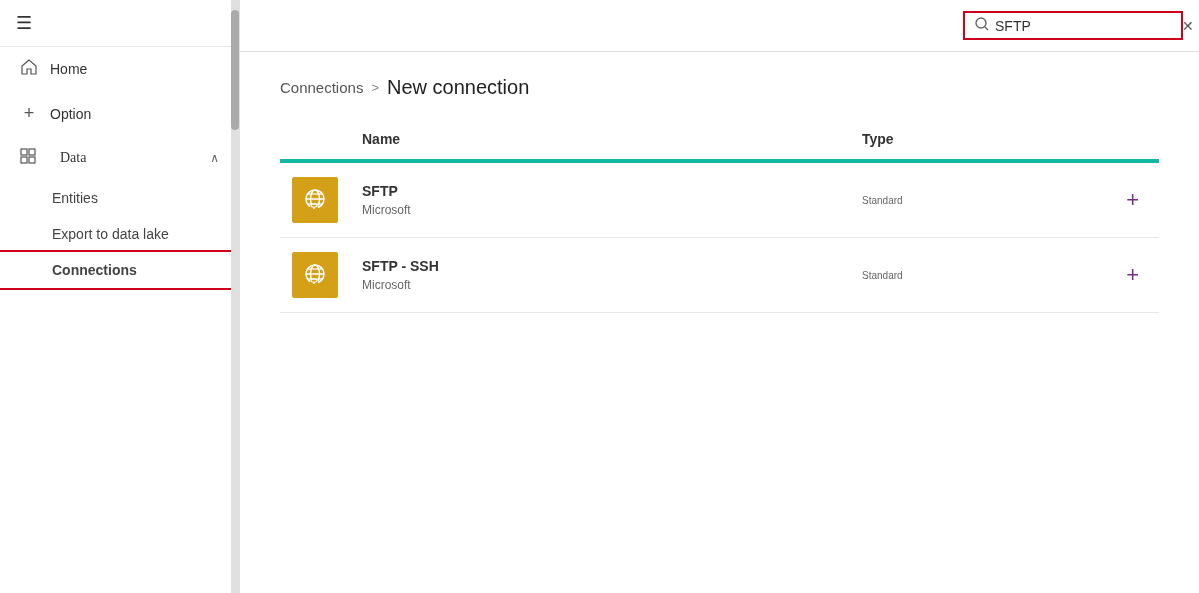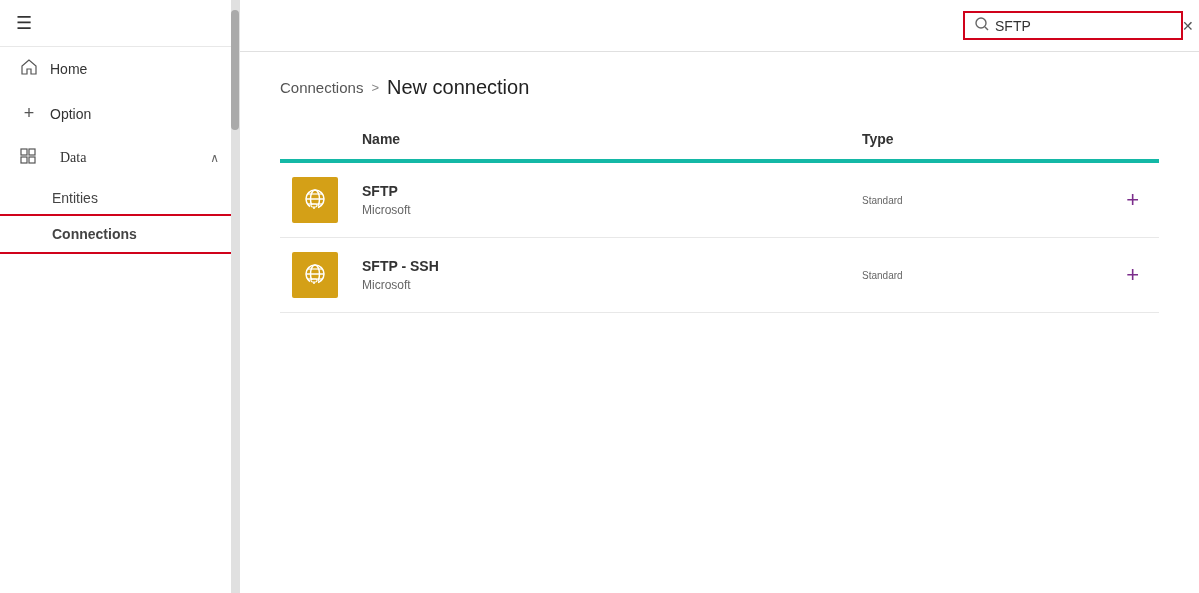--- a/index.html
+++ b/index.html
@@ -325,20 +325,23 @@
       <span class="nav-label">Data</span>
       <span class="chevron">∧</span>
     </div>
 
 
 
     <div class="nav-sub-item">
       <span>Entities</span>
     </div>
 
+    <div class="nav-sub-item">
+      <span>Export to data lake</span>
+    </div>
 
     <div class="nav-sub-item connections-box" style="font-weight:600;">
       <span>Connections</span>
     </div>
   </nav>
 </div>
 
 <div class="main-content">
 
   <div class="header">

